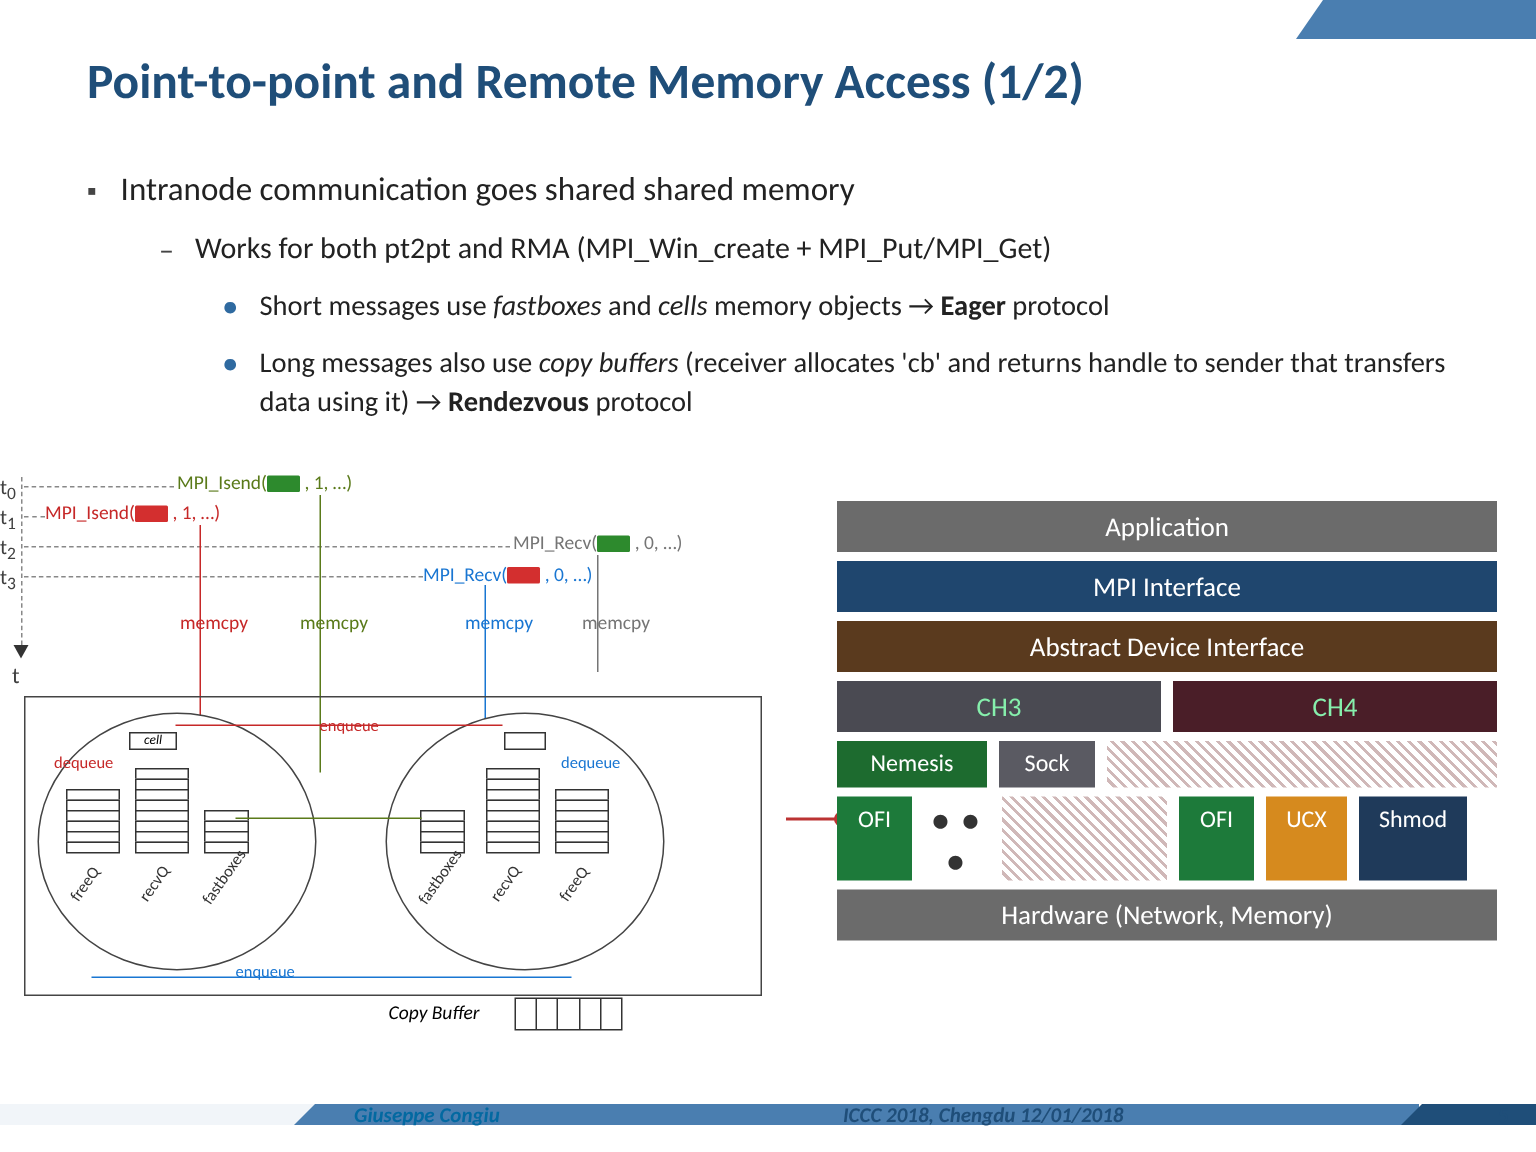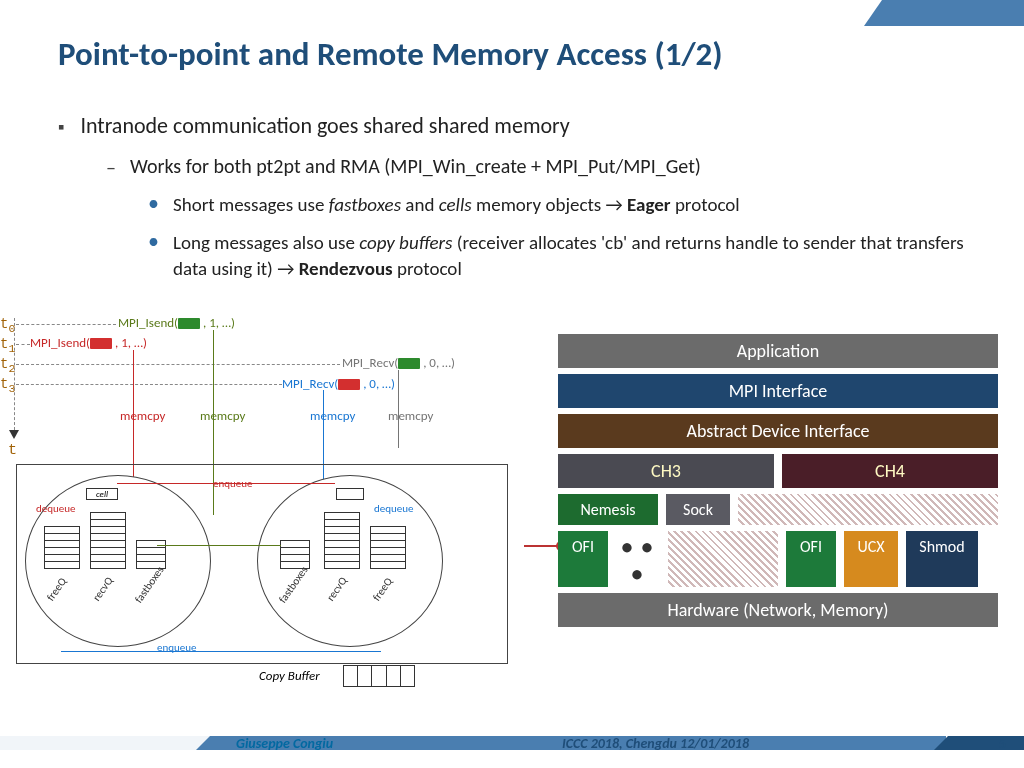--- a/index.html
+++ b/index.html
@@ -12,21 +12,21 @@
   .b2 { margin-left: 48px; margin-top: 12px; display: flex; gap: 14px; font-size: 20px; }
   .b2-mark { color: #444; line-height: 26px; }
   .b3 { margin-left: 90px; margin-top: 12px; display: flex; gap: 14px; font-size: 19px; line-height: 26px; }
   .b3-mark { color: #2f6aa0; font-size: 22px; line-height: 24px; }
   em { font-style: italic; }
   b { font-weight: bold; }
 
   
   .diagram { position: absolute; left: 0; top: 318px; width: 542px; height: 360px; }
   .tline { position: absolute; border-top: 1px dashed #888; height: 0; }
-  .tlab { position: absolute; font-size: 14px; color: #a16207; font-family: Liberation Mono, monospace; }
+  .tlab { position: absolute; font-size: 14px; color: #404040; }
   .call-lbl { position: absolute; font-size: 13px; }
   .swatch { display: inline-block; width: 22px; height: 11px; vertical-align: middle; border-radius: 1px; }
   .mem-lbl { position: absolute; font-size: 13px; }
   .big-box { position: absolute; left: 16px; top: 146px; width: 492px; height: 200px; border: 1.5px solid #444; }
   .circ { position: absolute; width: 186px; height: 172px; border: 1.5px solid #444; border-radius: 50%; background: #fff; }
   .stack { position: absolute; width: 36px; }
   .stack .row { height: 8px; border: 1px solid #333; margin-top: -1px; background: #fff; }
   .stack .row:first-child { margin-top: 0; }
   .qlab { position: absolute; font-size: 11px; color: #333; transform: rotate(-55deg); transform-origin: left top; }
   .line { position: absolute; background: currentColor; }
@@ -35,21 +35,21 @@
   .cb-lbl { position: absolute; font-size: 13px; font-style: italic; }
   .cb-box { position: absolute; width: 72px; height: 22px; border: 1.5px solid #333; display: flex; }
   .cb-box div { flex: 1; border-right: 1px solid #333; }
   .cb-box div:last-child { border-right: none; }
   .arrow-down { position:absolute; width:0; height:0; border-left:5px solid transparent; border-right:5px solid transparent; border-top:9px solid #333; }
 
   
   .rstack { position: absolute; left: 558px; top: 334px; width: 440px; }
   .layer { color: #fff; font-size: 18px; text-align: center; padding: 6px 0; margin-bottom: 6px; }
   .row2 { display: flex; gap: 8px; margin-bottom: 6px; }
-  .row2 > div { flex: 1; color: #fef9c3; text-align: center; padding: 6px 0; font-size: 18px; }
+  .row2 > div { flex: 1; color: #86efac; text-align: center; padding: 6px 0; font-size: 18px; }
   .row3 { display: flex; gap: 8px; margin-bottom: 6px; }
   .sm { color: #fff; text-align: center; padding: 6px 0; font-size: 16px; }
   .hatch { background: repeating-linear-gradient(45deg,#fff 0,#fff 3px,#d0b8b8 3px,#d0b8b8 5px); }
   .dots { text-align: center; font-weight: bold; font-size: 22px; letter-spacing: 2px; color: #333; padding-top: 2px; }
   .bus { position: absolute; left: 524px; top: 545px; width: 40px; height: 2px; background: #b33; }
   .bus::before { content: ""; position: absolute; right: -2px; top: -4px; width: 10px; height: 10px; background: #b33; border-radius: 50%; }
 
   
   .footer-bar { position: absolute; left: 0; bottom: 18px; width: 100%; height: 14px; }
   .fb-left { position: absolute; left: 0; bottom: 0; width: 210px; height: 14px; background: #e8eef5; clip-path: polygon(0 0, 100% 0, 94% 100%, 0 100%); opacity: .6; }

